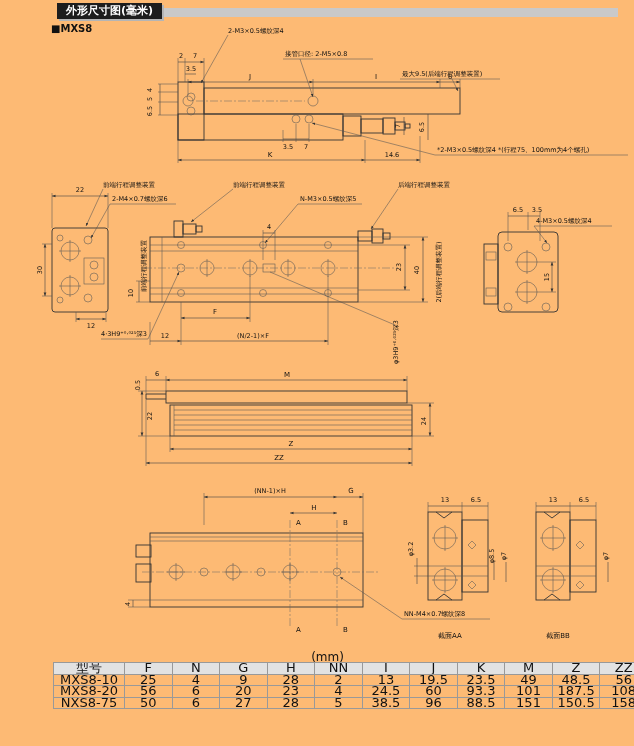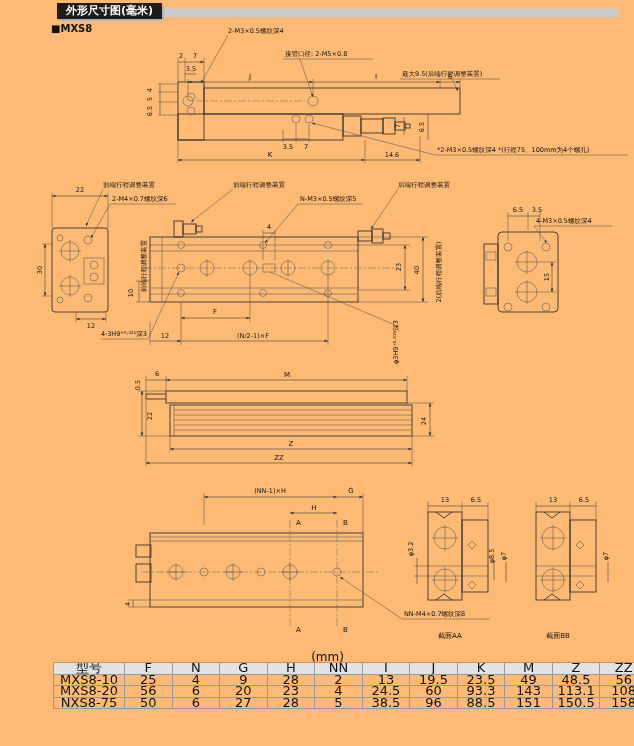--- a/index.html
+++ b/index.html
@@ -442,22 +442,22 @@
         <tr>
           <td>MXS8-20</td>
           <td>56</td>
           <td>6</td>
           <td>20</td>
           <td>23</td>
           <td>4</td>
           <td>24.5</td>
           <td>60</td>
           <td>93.3</td>
-          <td>143</td>
-          <td>113.1</td>
+          <td>101</td>
+          <td>187.5</td>
           <td>108</td>
         </tr>
         <tr>
           <td>NXS8-75</td>
           <td>50</td>
           <td>6</td>
           <td>27</td>
           <td>28</td>
           <td>5</td>
           <td>38.5</td>

